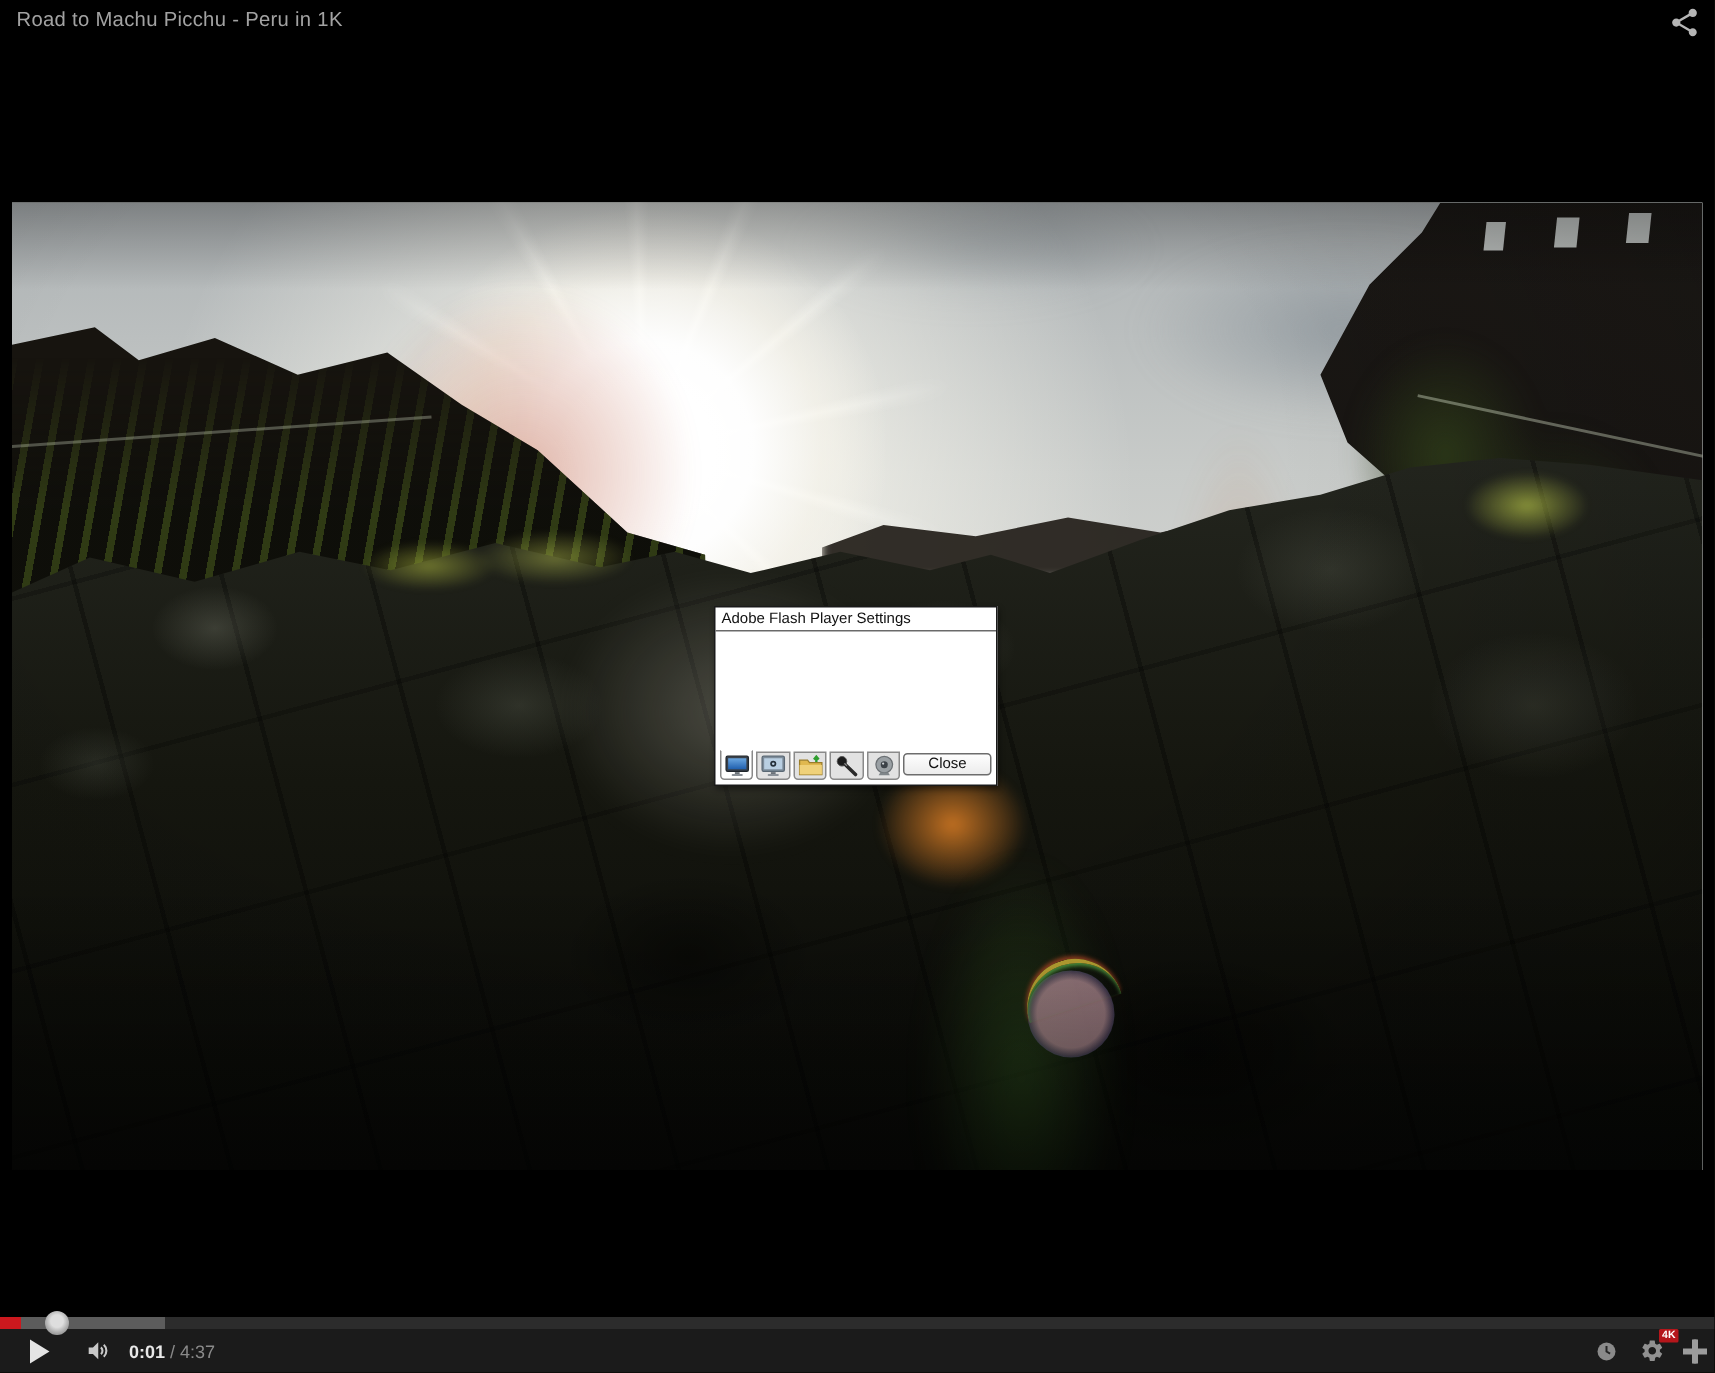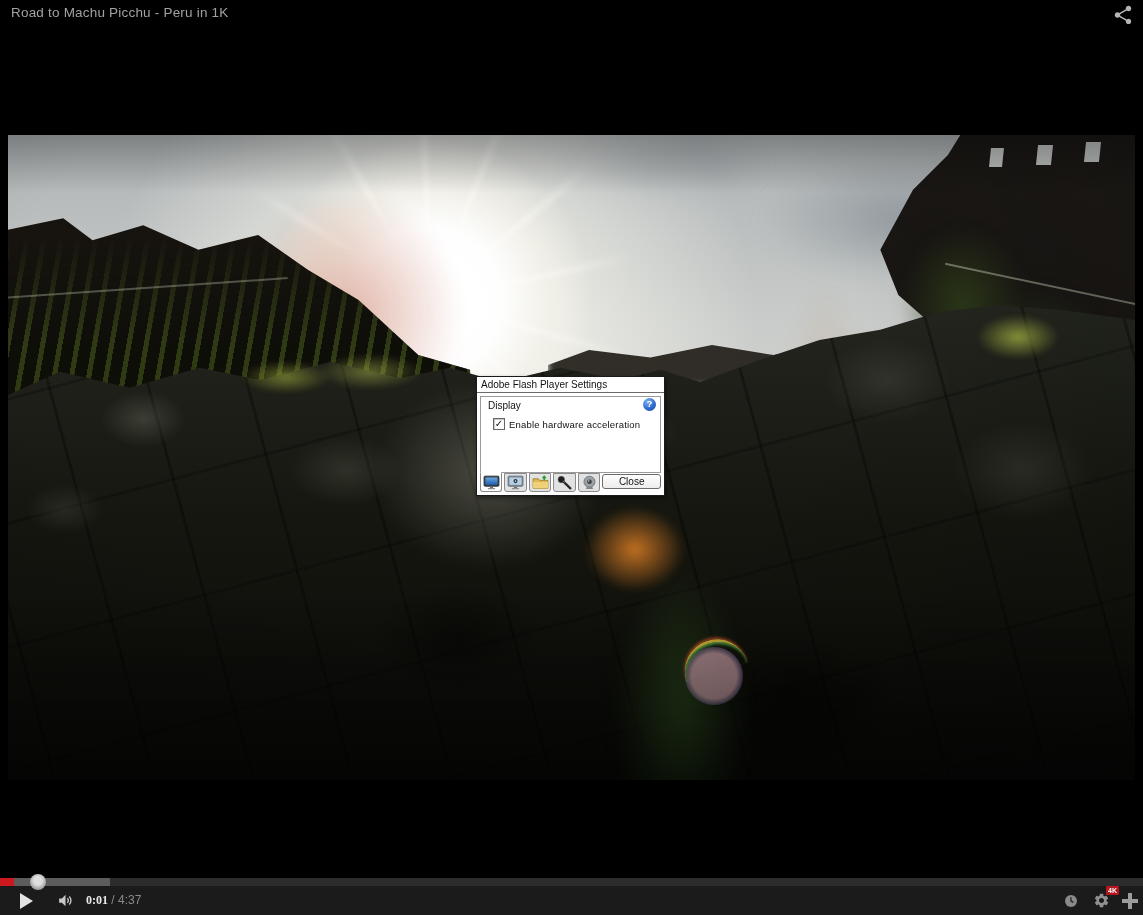--- a/index.html
+++ b/index.html
@@ -70,21 +70,21 @@
   .flare-green{left:608px;top:438px;width:130px;height:290px;background:radial-gradient(closest-side,rgba(96,172,62,.32),transparent);filter:blur(10px);}
   .flare-rainbow{left:677px;top:512px;width:58px;height:58px;border-radius:50%;
     background:radial-gradient(circle,rgba(206,162,172,.8) 55%,rgba(152,122,172,.5) 68%,rgba(92,112,202,.38) 75%,transparent 80%);}
   .flare-rainbow-rim{left:672px;top:505px;width:64px;height:30px;border-radius:32px 32px 0 0;transform:rotate(-18deg);
     border-top:3px solid rgba(232,202,62,.9);
     box-shadow:0 -2px 3px rgba(202,82,42,.8), inset 0 2px 3px rgba(104,202,84,.85);}
   .vignette{inset:0;pointer-events:none;
     background:linear-gradient(180deg,rgba(0,0,0,.28) 0,transparent 9%,transparent 70%,rgba(0,0,0,.5) 100%),
                radial-gradient(ellipse at 38% 26%,transparent 42%,rgba(0,0,0,.2) 100%);}
   
-  .flash-dialog{position:absolute;left:476px;top:376px;width:187px;height:118px;background:#fff;
+  .flash-dialog{position:absolute;left:476px;top:404px;width:187px;height:118px;background:#fff;
     border:1px solid #1a1a1a;box-shadow:1px 2px 4px rgba(0,0,0,.45);font-size:10px;color:#111;}
   .fd-titlebar{height:13px;padding:2px 0 0 4px;border-bottom:1px solid #6a6a6a;font-size:10px;white-space:nowrap;}
   .fd-content{position:absolute;left:3px;right:3px;top:19px;height:75px;border:1px solid #9a9a9a;background:#fff;}
   .fd-section{position:absolute;left:7px;top:3px;font-size:10px;}
   .help-icon{position:absolute;right:4px;top:1px;width:13px;height:13px;border-radius:50%;cursor:pointer;
     background:radial-gradient(circle at 35% 28%,#82b2f2,#2a66c9 60%,#16418e);
     color:#fff;font-size:9px;font-weight:bold;text-align:center;line-height:13px;}
   .fd-checkrow{position:absolute;left:12px;top:21px;display:flex;align-items:center;cursor:pointer;}
   .checkbox{width:10px;height:10px;background:#fff;border:1px solid #666;box-shadow:inset 1px 1px 1px rgba(0,0,0,.25);
     font-size:10px;line-height:9px;text-align:center;color:#111;margin-right:4px;}
@@ -100,21 +100,21 @@
   .controls{position:absolute;left:0;bottom:0;width:1143px;height:37px;background:#1b1b1b;}
   .progress{position:absolute;top:0;left:0;right:0;height:8px;background:#2c2c2c;cursor:pointer;}
   .prog-buffered{position:absolute;left:0;top:0;height:100%;background:#5c5c5c;}
   .prog-played{position:absolute;left:0;top:0;height:100%;background:#cc181e;}
   .scrubber{position:absolute;top:-4px;width:16px;height:16px;border-radius:50%;cursor:pointer;
     background:radial-gradient(circle at 50% 42%,#dedede 0 34%,#a2a2a2 68%,#878787);}
   .ctrl-row{position:absolute;left:0;right:0;top:8px;bottom:0;display:flex;align-items:center;}
   .play-btn{margin-left:20px;width:0;height:0;border-left:13px solid #e4e4e4;border-top:8px solid transparent;border-bottom:8px solid transparent;cursor:pointer;}
   .vol-btn{margin-left:22px;cursor:pointer;display:flex;align-items:center;}
   .time{margin-left:10px;font-size:12px;color:#8a8a8a;white-space:pre;}
-  .time .cur{color:#e8e8e8;font-weight:bold;font-family:Liberation Serif, serif;}
+  .time .cur{color:#e8e8e8;font-weight:bold;}
   .spacer{flex:1;}
   .bar-icon{cursor:pointer;display:flex;align-items:center;position:relative;}
   .clock-btn{margin-right:14px;}
   .settings-btn{margin-right:12px;}
   .badge{position:absolute;top:-6px;right:-9px;background:#b5161b;color:#fff;font-size:7px;font-weight:bold;
     padding:1px 2px;border-radius:1px;line-height:1;}
   .fs-btn{width:16px;height:16px;position:relative;margin-right:5px;}
   .fs-c{position:absolute;width:6px;height:6px;border:0 solid #9c9c9c;}
   .fs-tl{left:0;top:0;border-right-width:3px;border-bottom-width:3px;}
   .fs-tr{right:0;top:0;border-left-width:3px;border-bottom-width:3px;}
@@ -157,28 +157,20 @@
   <div class="layer glare-wall"></div>
   <div class="layer flare-orange"></div>
   <div class="layer flare-green"></div>
   <div class="layer flare-rainbow"></div>
   <div class="layer flare-rainbow-rim"></div>
   <div class="layer vignette"></div>
 </div>
 
 <div class="flash-dialog">
   <div class="fd-titlebar">Adobe Flash Player Settings</div>
-  <div class="fd-content">
-    <span class="fd-section">Display</span>
-    <span class="help-icon">?</span>
-    <span class="fd-checkrow">
-      <span class="checkbox">✓</span>
-      <span class="fd-checklabel">Enable hardware acceleration</span>
-    </span>
-  </div>
   <div class="fd-tabs">
     <div class="fd-tab selected">
       <svg width="17" height="15" viewBox="0 0 16 14">
         <defs>
             <linearGradient id="scr1" x1="0" y1="0" x2="0" y2="1">
           <stop offset="0" stop-color="#6aa6e0"></stop>
               <stop offset="1" stop-color="#1f5fae"></stop>
             </linearGradient>
           </defs>
         <rect x="1" y="1" width="14" height="9.5" rx="1" fill="#39414b" stroke="#20262c" stroke-width="0.8"></rect>

